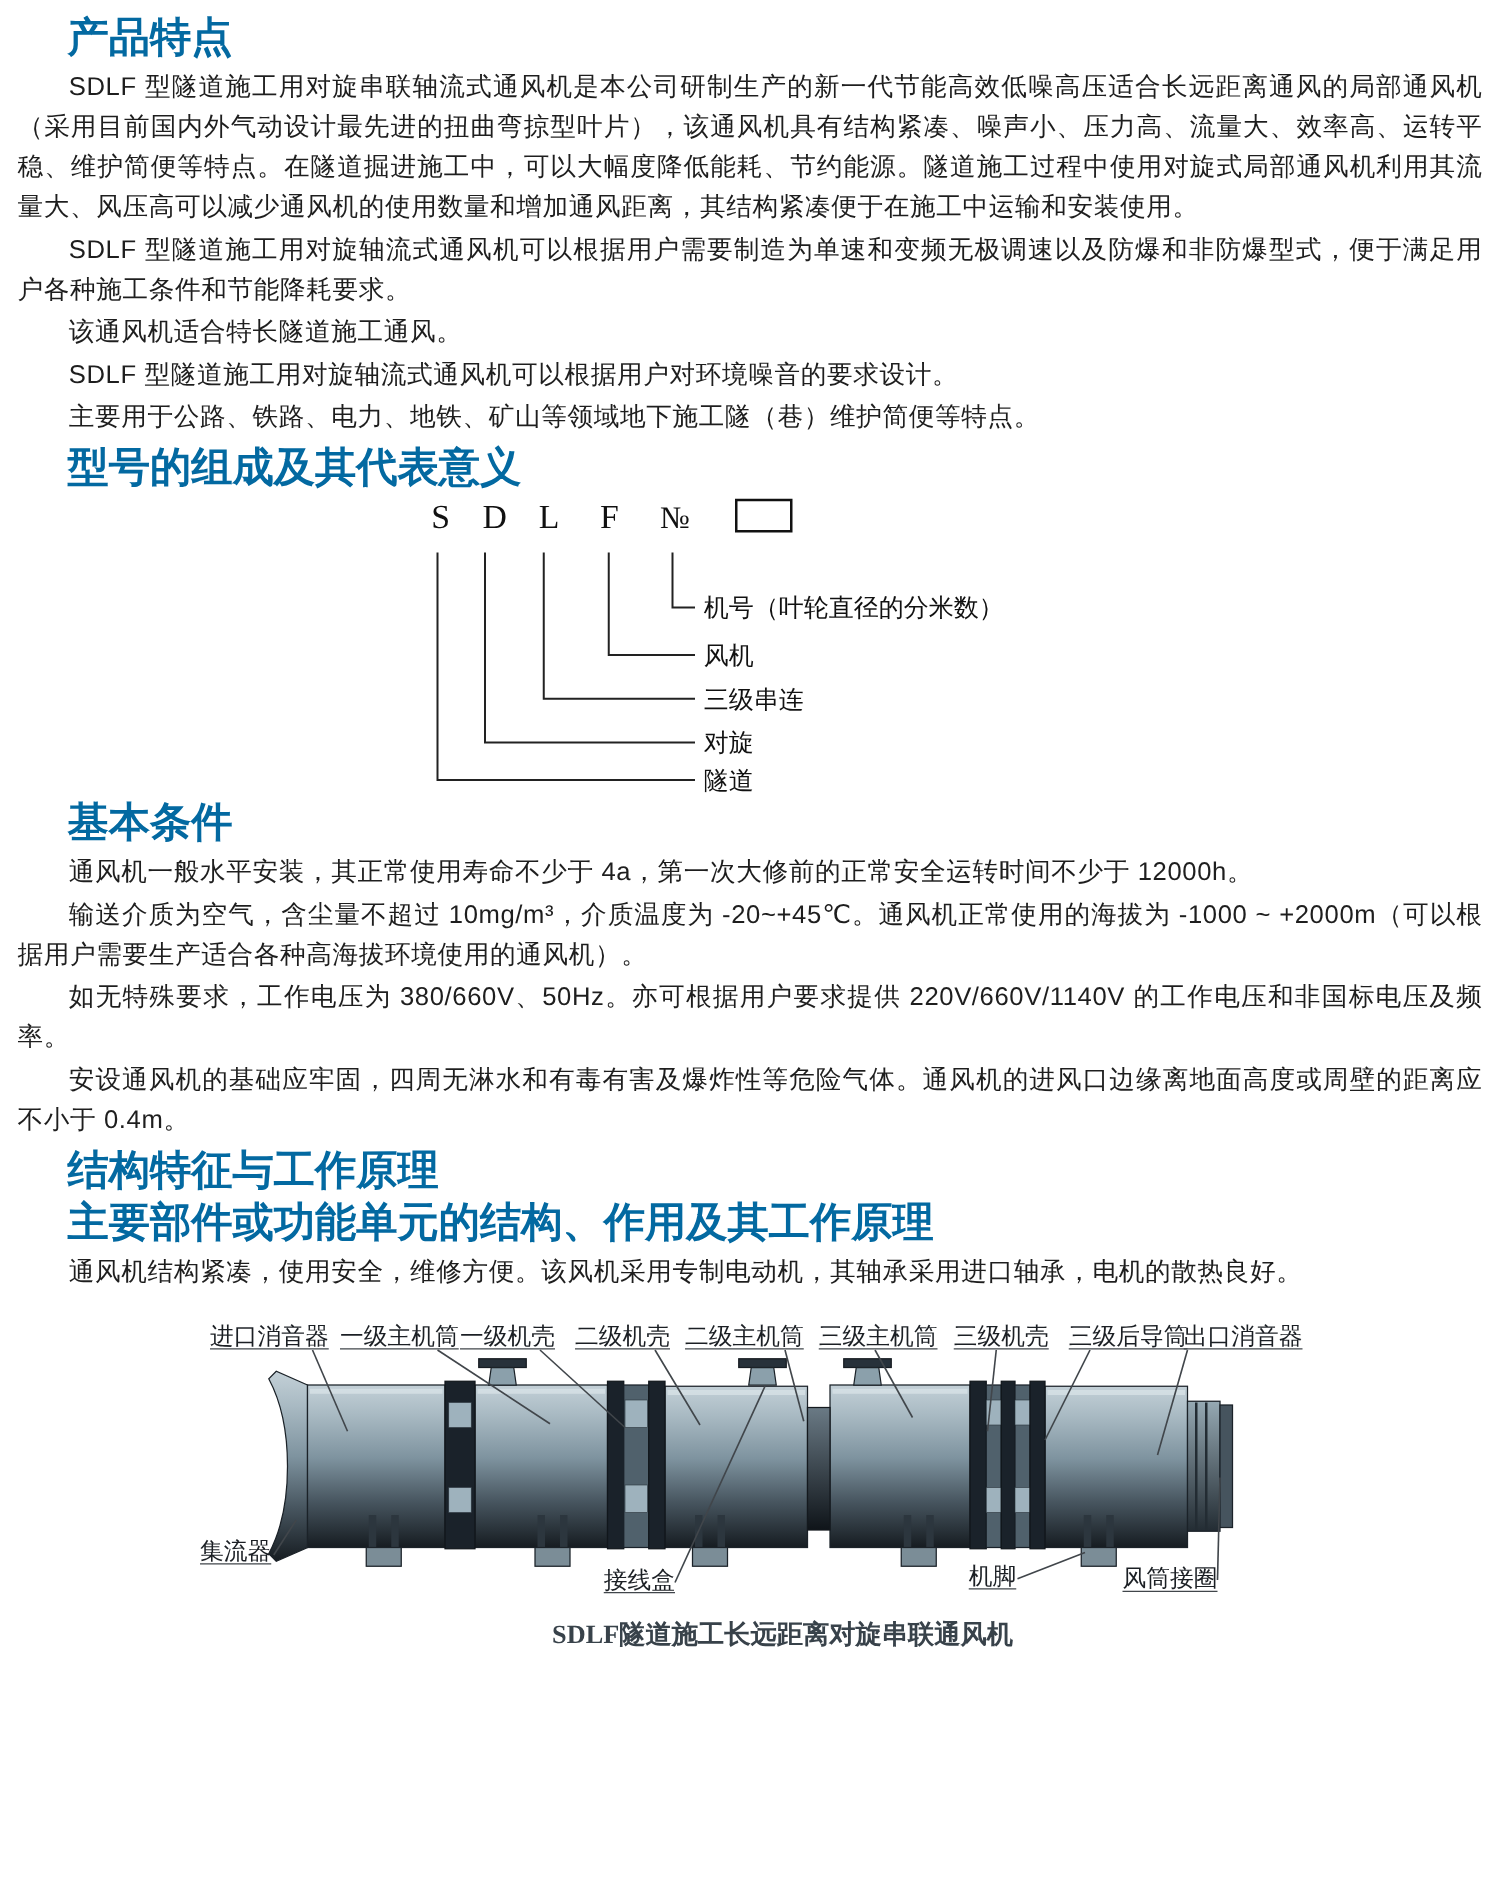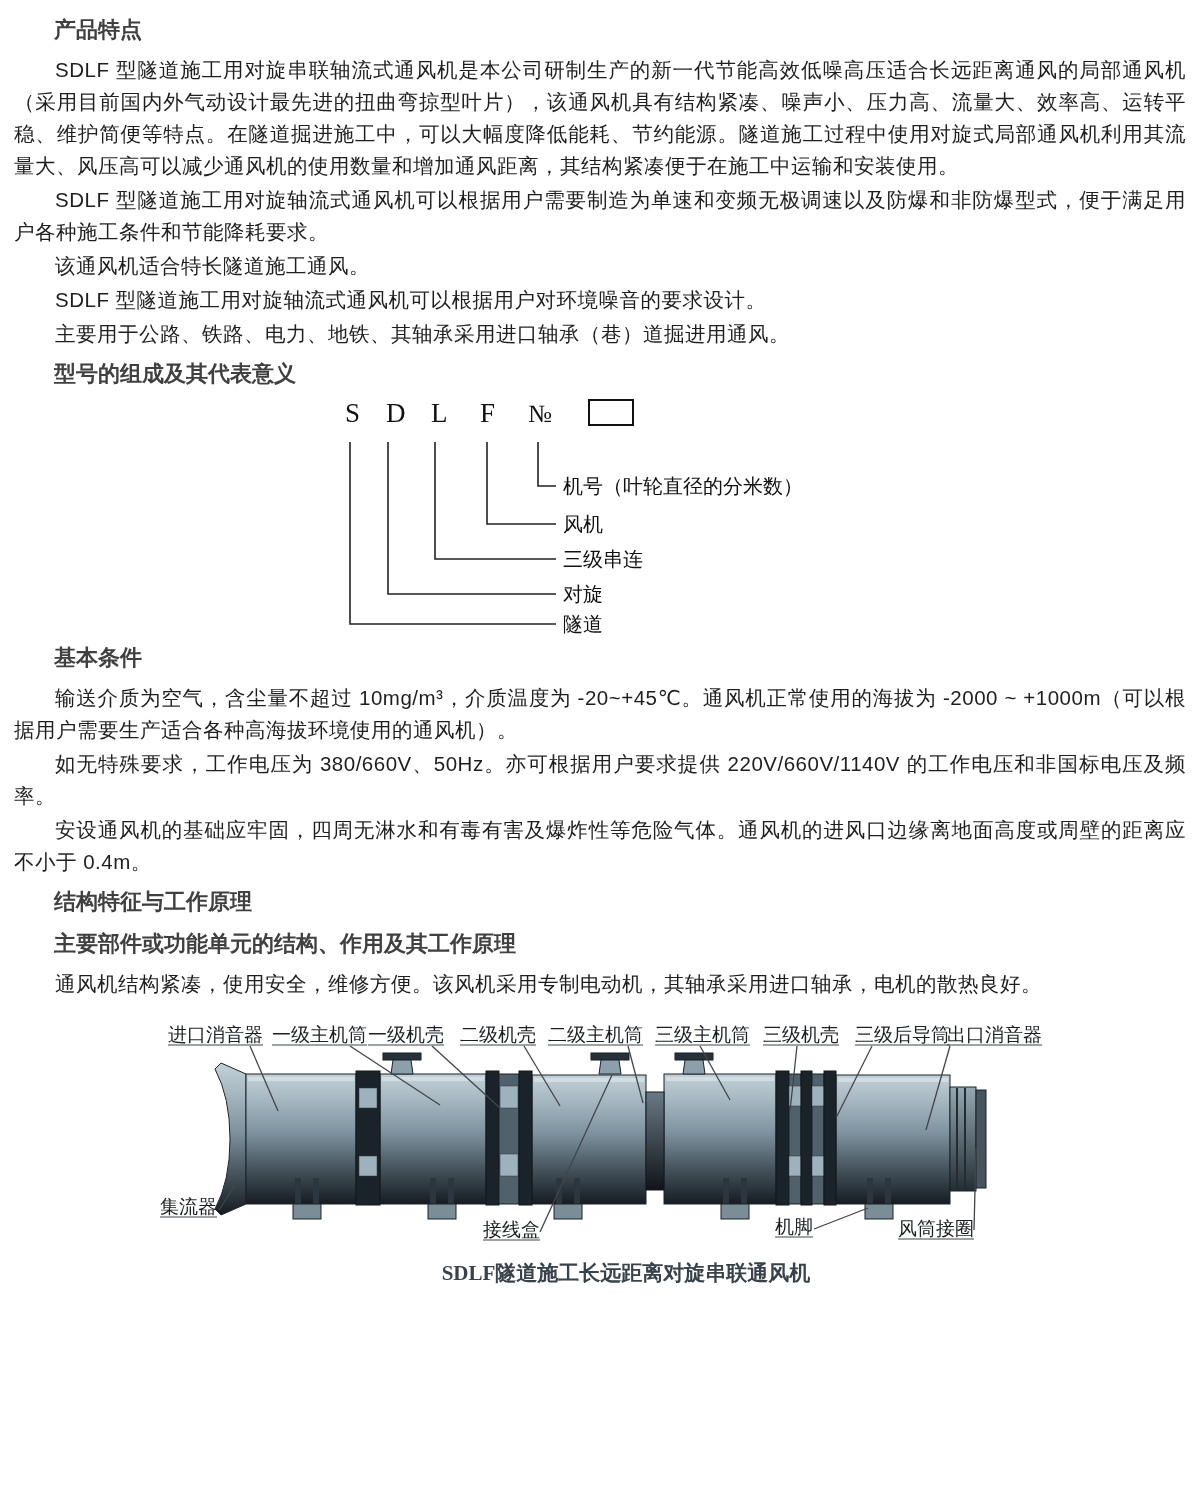--- a/index.html
+++ b/index.html
@@ -3,21 +3,21 @@
 <meta charset="utf-8">
 <style>
   html,body{margin:0;padding:0;}
   body{
     width:1200px;height:1510px;background:#ffffff;overflow:hidden;
     font-family:"Liberation Sans","DejaVu Sans",sans-serif;
     color:#1e1e1e;
   }
   .doc{padding:0 14px;width:1172px;}
   .sec-heading{
-    font-size:22px;font-weight:bold;color:#404040;
+    font-size:33px;font-weight:bold;color:#0369a1;
     margin:6px 0 6px 40px;line-height:36px;
   }
   .sec-heading.first{margin-top:12px;}
   .body-p{
     font-size:20.5px;line-height:32px;margin:2px 0;
     text-indent:2em;text-align:justify;letter-spacing:0.5px;
   }
   .diagram-block{width:1200px;margin-left:-14px;position:relative;}
   .model-diagram{height:236px;}
   .fan-diagram{height:308px;margin-top:8px;}
@@ -28,21 +28,21 @@
 <body>
 
 <div class="doc">
 
   <h2 class="sec-heading first">产品特点</h2>
   <p class="body-p">SDLF 型隧道施工用对旋串联轴流式通风机是本公司研制生产的新一代节能高效低噪高压适合长远距离通风的局部通风机（采用目前国内外气动设计最先进的扭曲弯掠型叶片），该通风机具有结构紧凑、噪声小、压力高、流量大、效率高、运转平稳、维护简便等特点。在隧道掘进施工中，可以大幅度降低能耗、节约能源。隧道施工过程中使用对旋式局部通风机利用其流量大、风压高可以减少通风机的使用数量和增加通风距离，其结构紧凑便于在施工中运输和安装使用。</p>
   <p class="body-p">SDLF 型隧道施工用对旋轴流式通风机可以根据用户需要制造为单速和变频无极调速以及防爆和非防爆型式，便于满足用户各种施工条件和节能降耗要求。</p>
   <p class="body-p">该通风机适合特长隧道施工通风。</p>
   <p class="body-p">SDLF 型隧道施工用对旋轴流式通风机可以根据用户对环境噪音的要求设计。</p>
 
-  <p class="body-p">主要用于公路、铁路、电力、地铁、其轴承采用进口轴承（巷）道掘进用通风。</p>
+  <p class="body-p">主要用于公路、铁路、电力、地铁、矿山等领域地下施工隧（巷）维护简便等特点。</p>
 
   <h2 class="sec-heading">型号的组成及其代表意义</h2>
 
   <div class="diagram-block model-diagram">
     <svg width="1200" height="236" viewBox="0 0 1200 236">
 
       <text class="serif-label" x="345" y="24" font-size="27" fill="#111">S</text>
       <text class="serif-label" x="386" y="24" font-size="27" fill="#111">D</text>
       <text class="serif-label" x="431" y="24" font-size="27" fill="#111">L</text>
       <text class="serif-label" x="480" y="24" font-size="27" fill="#111">F</text>
@@ -58,21 +58,22 @@
 
       <text class="serif-label" x="563" y="95" font-size="20" fill="#111">机号（叶轮直径的分米数）</text>
       <text class="serif-label" x="563" y="133" font-size="20" fill="#111">风机</text>
       <text class="serif-label" x="563" y="168" font-size="20" fill="#111">三级串连</text>
       <text class="serif-label" x="563" y="203" font-size="20" fill="#111">对旋</text>
       <text class="serif-label" x="563" y="233" font-size="20" fill="#111">隧道</text>
     </svg>
   </div>
 
   <h2 class="sec-heading">基本条件</h2>
-  <p class="body-p">输送介质为空气，含尘量不超过 10mg/m³，介质温度为 -20~+45℃。通风机正常使用的海拔为 -2000 ~ +1000m（可以根据用户需要生产适合各种高海拔环境使用的通风机）。</p>
+  <p class="body-p">通风机一般水平安装，其正常使用寿命不少于 4a，第一次大修前的正常安全运转时间不少于 12000h。</p>
+  <p class="body-p">输送介质为空气，含尘量不超过 10mg/m³，介质温度为 -20~+45℃。通风机正常使用的海拔为 -1000 ~ +2000m（可以根据用户需要生产适合各种高海拔环境使用的通风机）。</p>
   <p class="body-p">如无特殊要求，工作电压为 380/660V、50Hz。亦可根据用户要求提供 220V/660V/1140V 的工作电压和非国标电压及频率。</p>
   <p class="body-p">安设通风机的基础应牢固，四周无淋水和有毒有害及爆炸性等危险气体。通风机的进风口边缘离地面高度或周壁的距离应不小于 0.4m。</p>
 
   <h2 class="sec-heading">结构特征与工作原理</h2>
 
   <h2 class="sec-heading">主要部件或功能单元的结构、作用及其工作原理</h2>
   <p class="body-p">通风机结构紧凑，使用安全，维修方便。该风机采用专制电动机，其轴承采用进口轴承，电机的散热良好。</p>
 
   <div class="diagram-block fan-diagram">
     <svg width="1200" height="308" viewBox="0 0 1200 308">

